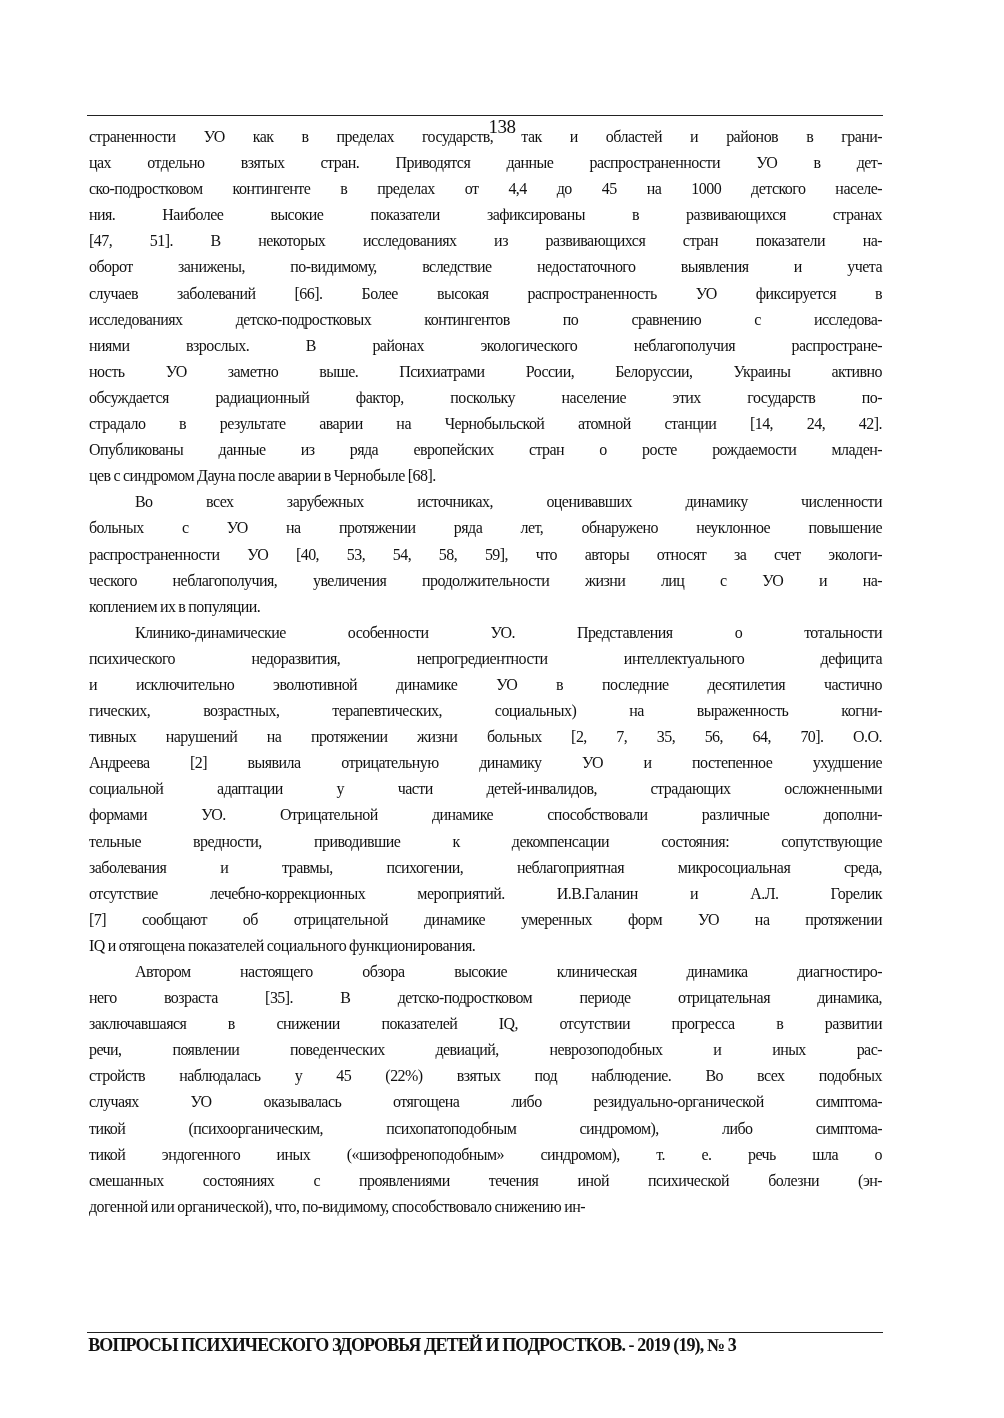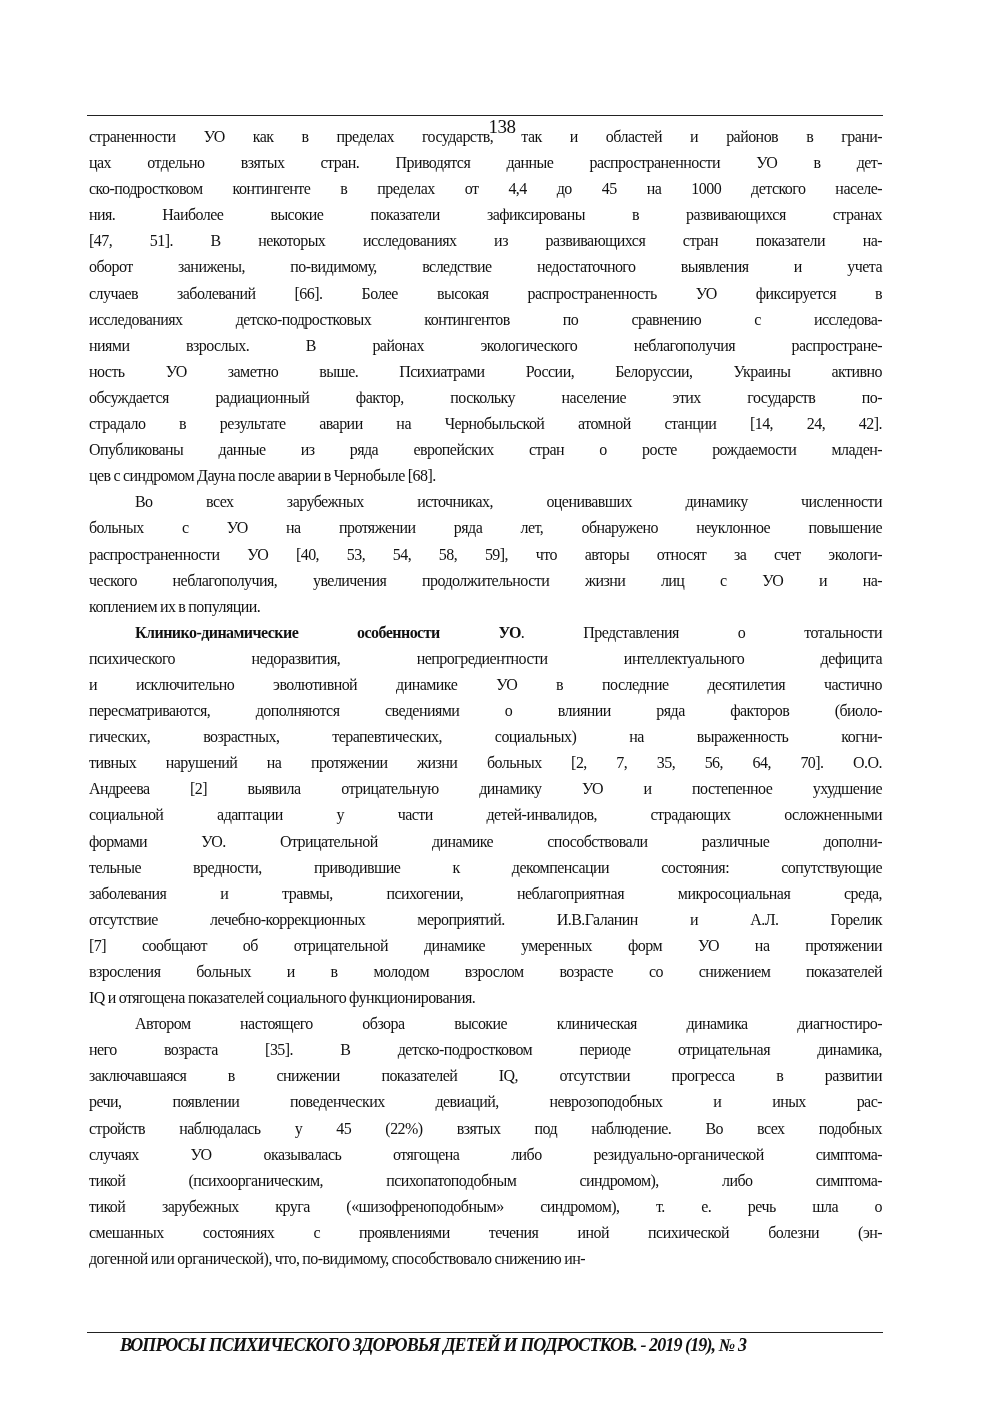--- a/index.html
+++ b/index.html
@@ -16,25 +16,25 @@
       font-family: "Liberation Serif", serif; font-size: 16px;
       transform-origin: 0 0;
     }
     .line {
       height: 26.1px; line-height: 26.1px; white-space: nowrap;
       text-align: justify; text-align-last: justify;
       letter-spacing: -0.55px; word-spacing: -0.5px;
     }
     .line.last { text-align-last: left; }
     .line.indent { padding-left: 46px; }
-    .bold { font-weight: bold; }
+    .bold { font-weight: normal; }
     .footer {
       position: absolute; left: 0; width: 824px; top: 1335px;
       text-align: center; font-family: "Liberation Serif", serif;
-      font-size: 18px; font-weight: bold; font-style: italic; letter-spacing: -0.9px; margin-left: 21px;
+      font-size: 18px; font-weight: bold; letter-spacing: -0.9px;
     }
   </style>
 </head>
 <body>
 
 <div class="page">
   <div class="page-number">138</div>
   <div class="rule-top"></div>
 
   <div class="body-text" id="body-text">
@@ -58,42 +58,40 @@
         <div class="line indent">Во всех зарубежных источниках, оценивавших динамику численности</div>
         <div class="line">больных с УО на протяжении ряда лет, обнаружено неуклонное повышение</div>
         <div class="line">распространенности УО [40, 53, 54, 58, 59], что авторы относят за счет экологи-</div>
         <div class="line">ческого неблагополучия, увеличения продолжительности жизни лиц с УО и на-</div>
         <div class="line last">коплением их в популяции.</div>
       </div>
       <div>
         <div class="line indent"><span class="bold">Клинико-динамические особенности УО</span><span>. Представления о тотальности</span></div>
         <div class="line">психического недоразвития, непрогредиентности интеллектуального дефицита</div>
         <div class="line">и исключительно эволютивной динамике УО в последние десятилетия частично</div>
-        <div class="line">пересматриваются, дополняются сведениями о влиянии ряда факторов (биоло-</div>
         <div class="line">гических, возрастных, терапевтических, социальных) на выраженность когни-</div>
         <div class="line">тивных нарушений на протяжении жизни больных [2, 7, 35, 56, 64, 70]. О.О.</div>
         <div class="line">Андреева [2] выявила отрицательную динамику УО и постепенное ухудшение</div>
         <div class="line">социальной адаптации у части детей-инвалидов, страдающих осложненными</div>
         <div class="line">формами УО. Отрицательной динамике способствовали различные дополни-</div>
         <div class="line">тельные вредности, приводившие к декомпенсации состояния: сопутствующие</div>
         <div class="line">заболевания и травмы, психогении, неблагоприятная микросоциальная среда,</div>
         <div class="line">отсутствие лечебно-коррекционных мероприятий. И.В.Галанин и А.Л. Горелик</div>
         <div class="line">[7] сообщают об отрицательной динамике умеренных форм УО на протяжении</div>
-        <div class="line">взросления больных и в молодом взрослом возрасте со снижением показателей</div>
         <div class="line last">IQ и отягощена показателей социального функционирования.</div>
       </div>
       <div>
         <div class="line indent">Автором настоящего обзора высокие клиническая динамика диагностиро-</div>
         <div class="line">него возраста [35]. В детско-подростковом периоде отрицательная динамика,</div>
         <div class="line">заключавшаяся в снижении показателей IQ, отсутствии прогресса в развитии</div>
         <div class="line">речи, появлении поведенческих девиаций, неврозоподобных и иных рас-</div>
         <div class="line">стройств наблюдалась у 45 (22%) взятых под наблюдение. Во всех подобных</div>
         <div class="line">случаях УО оказывалась отягощена либо резидуально-органической симптома-</div>
         <div class="line">тикой (психоорганическим, психопатоподобным синдромом), либо симптома-</div>
-        <div class="line">тикой зарубежных круга («шизофреноподобным» синдромом), т. е. речь шла о</div>
+        <div class="line">тикой эндогенного иных («шизофреноподобным» синдромом), т. е. речь шла о</div>
         <div class="line">смешанных состояниях с проявлениями течения иной психической болезни (эн-</div>
         <div class="line last">догенной или органической), что, по-видимому, способствовало снижению ин-</div>
       </div>
     </div>
 
   <div class="rule-bottom"></div>
   <div class="footer">ВОПРОСЫ ПСИХИЧЕСКОГО ЗДОРОВЬЯ ДЕТЕЙ И ПОДРОСТКОВ. - 2019 (19), № 3</div>
 </div>
 
 </body></html>

